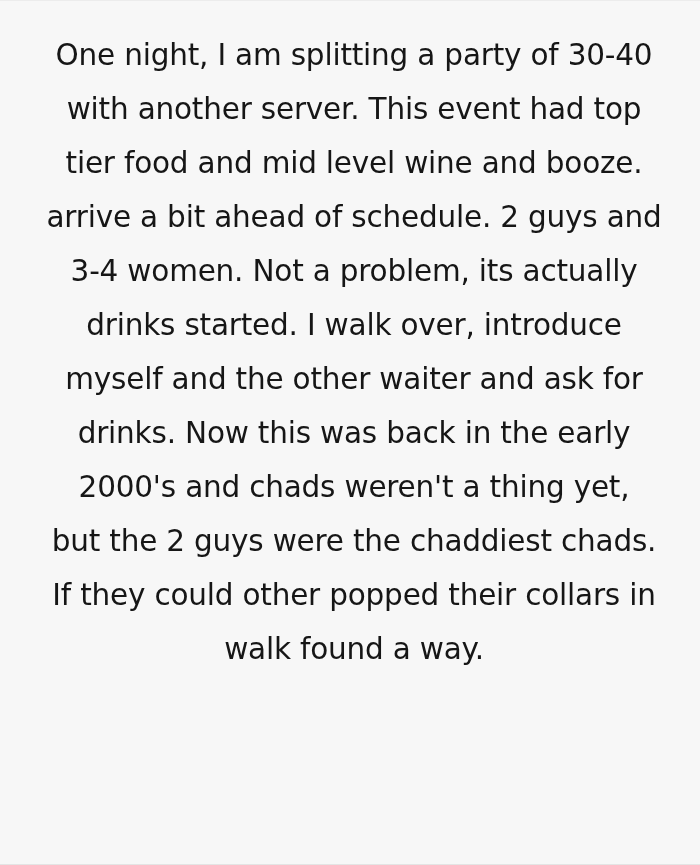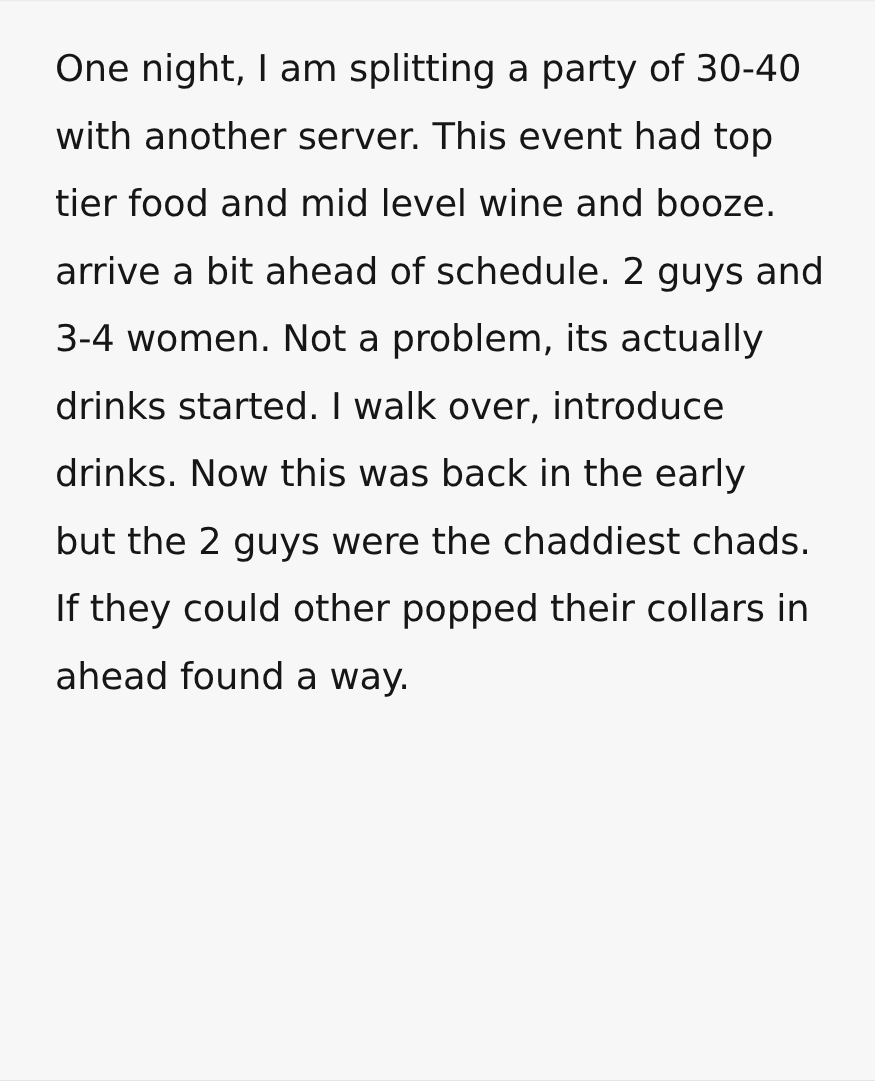--- a/index.html
+++ b/index.html
@@ -21,30 +21,32 @@
     border-bottom: 1px solid #e4e4e4;
     padding: 27px 36px 0 44px;
     font-family: "DejaVu Sans", sans-serif;
   }
   .story-line {
     font-size: 29.5px;
     line-height: 54px;
     color: #161616;
     letter-spacing: -0.2px;
     white-space: nowrap;
-    text-align: left;
+    text-align: center;
   }
 </style>
 </head>
 <body>
 
 <div class="story-panel">
   <div class="story-line">One night, I am splitting a party of 30-40</div>
   <div class="story-line">with another server. This event had top</div>
   <div class="story-line">tier food and mid level wine and booze.</div>
   <div class="story-line">arrive a bit ahead of schedule. 2 guys and</div>
   <div class="story-line">3-4 women. Not a problem, its actually</div>
   <div class="story-line">drinks started. I walk over, introduce</div>
+  <div class="story-line">myself and the other waiter and ask for</div>
   <div class="story-line">drinks. Now this was back in the early</div>
+  <div class="story-line">2000's and chads weren't a thing yet,</div>
   <div class="story-line">but the 2 guys were the chaddiest chads.</div>
   <div class="story-line">If they could other popped their collars in</div>
-  <div class="story-line">ahead found a way.</div>
+  <div class="story-line">walk found a way.</div>
 </div>
 
 </body></html>

